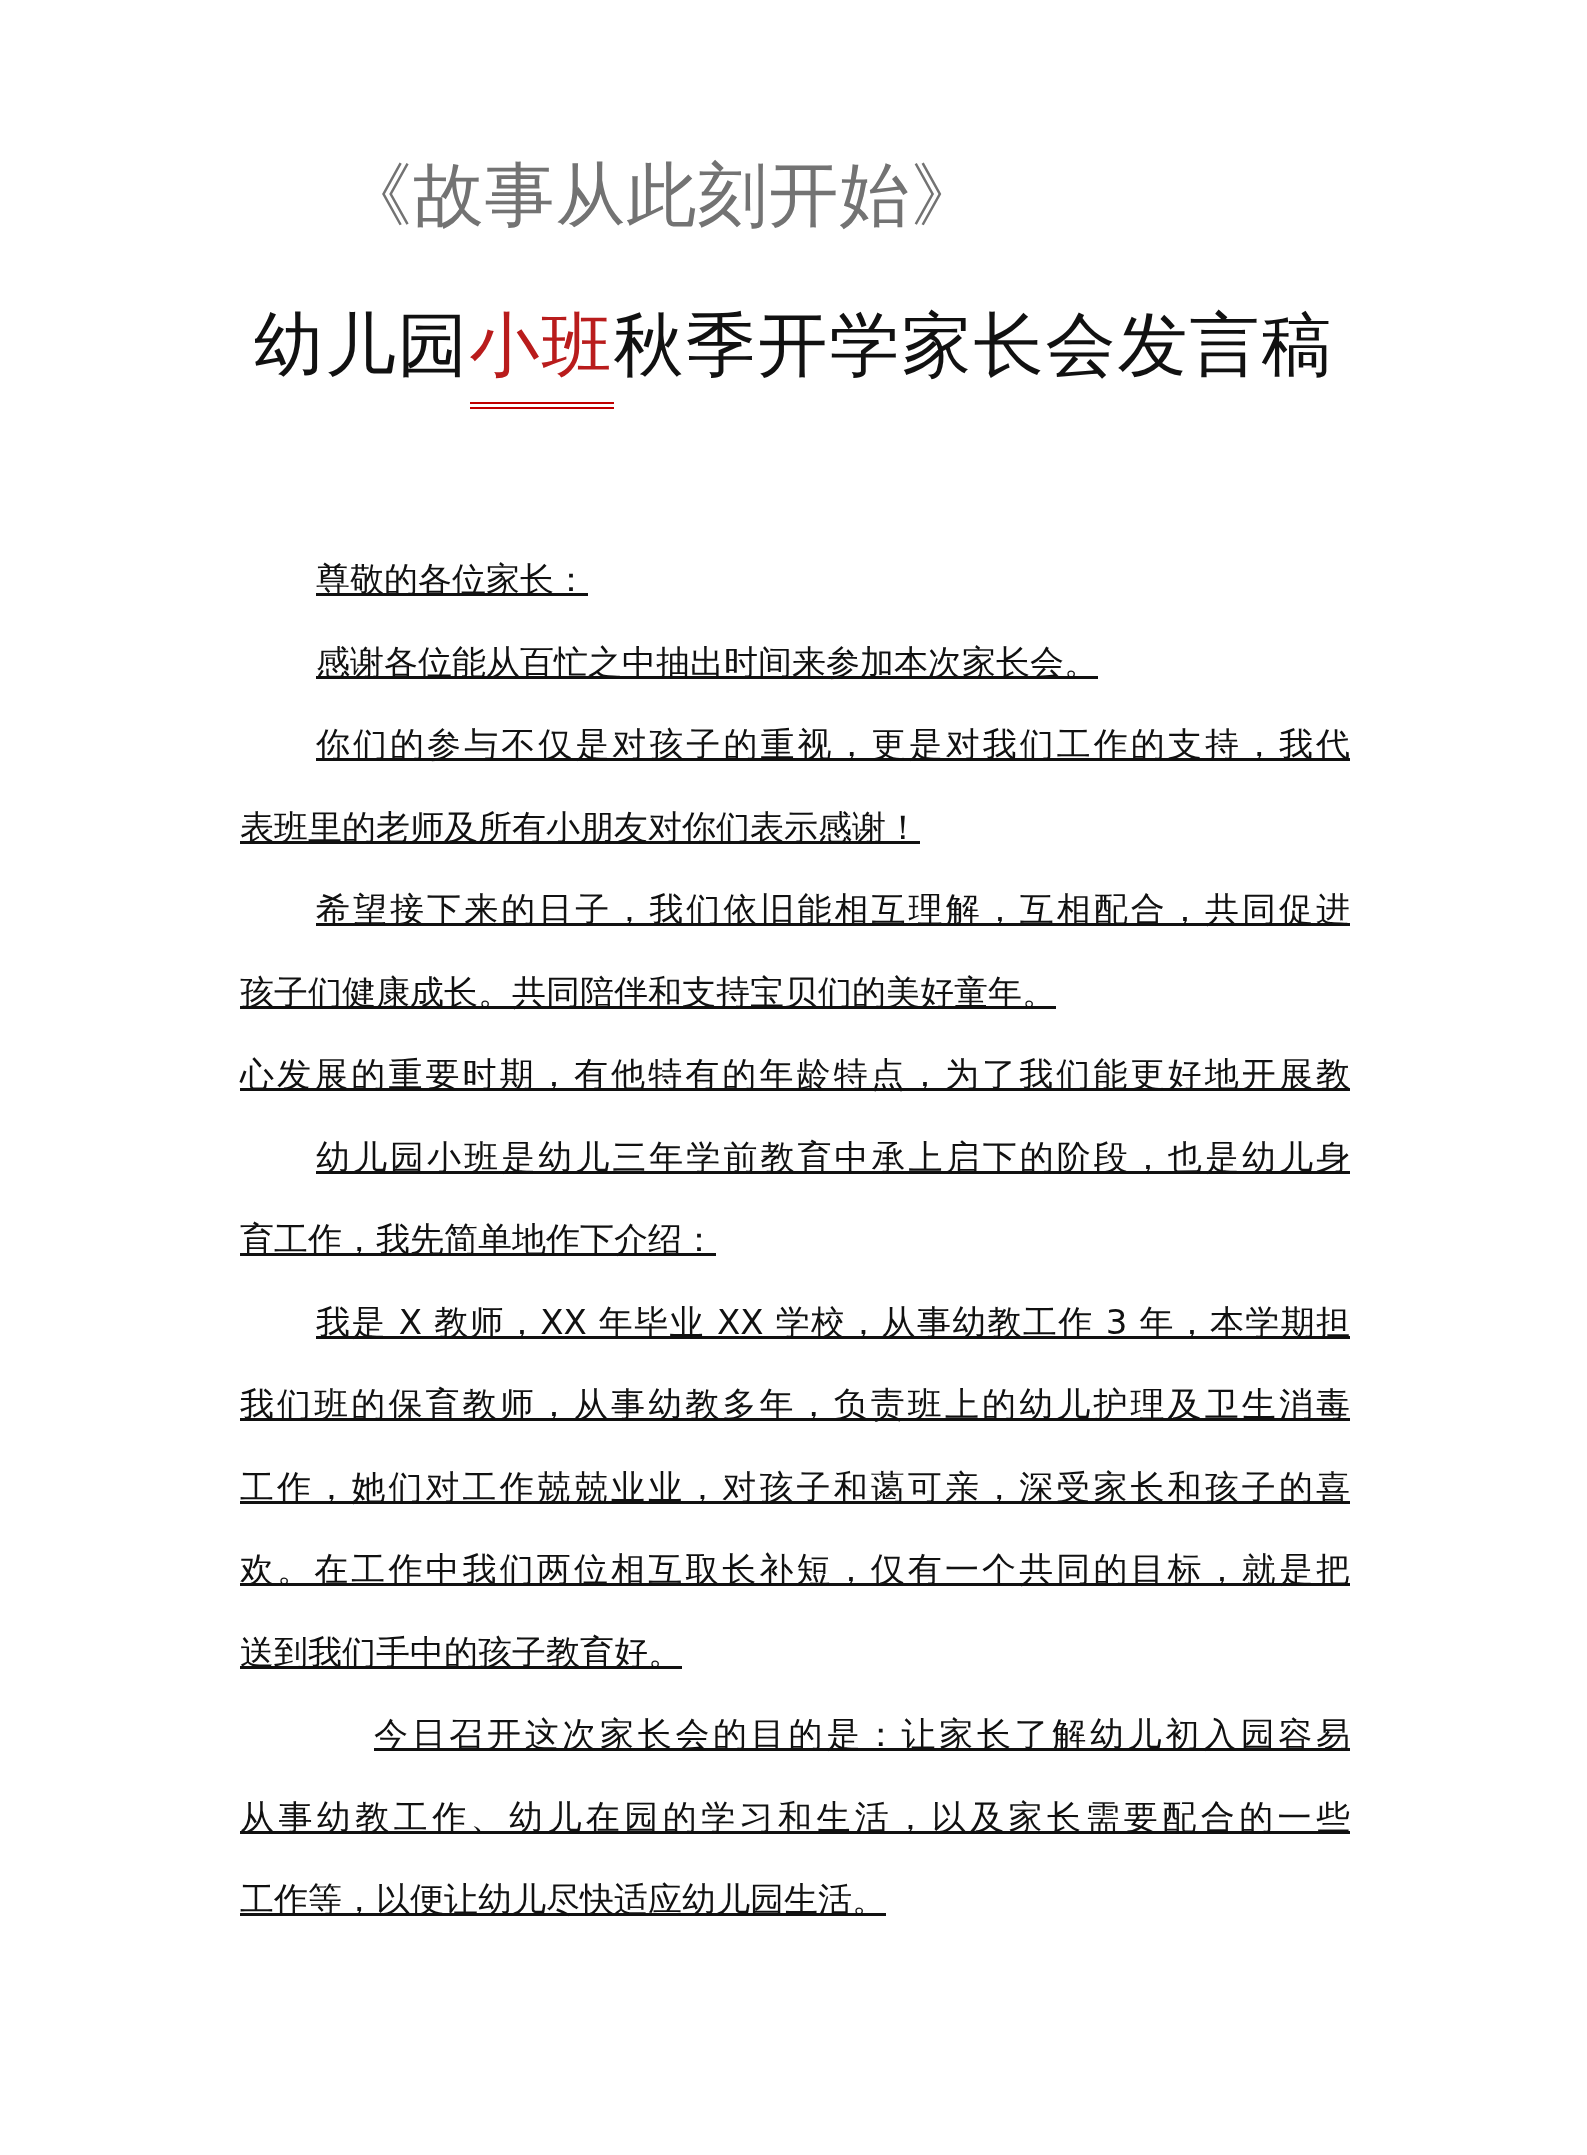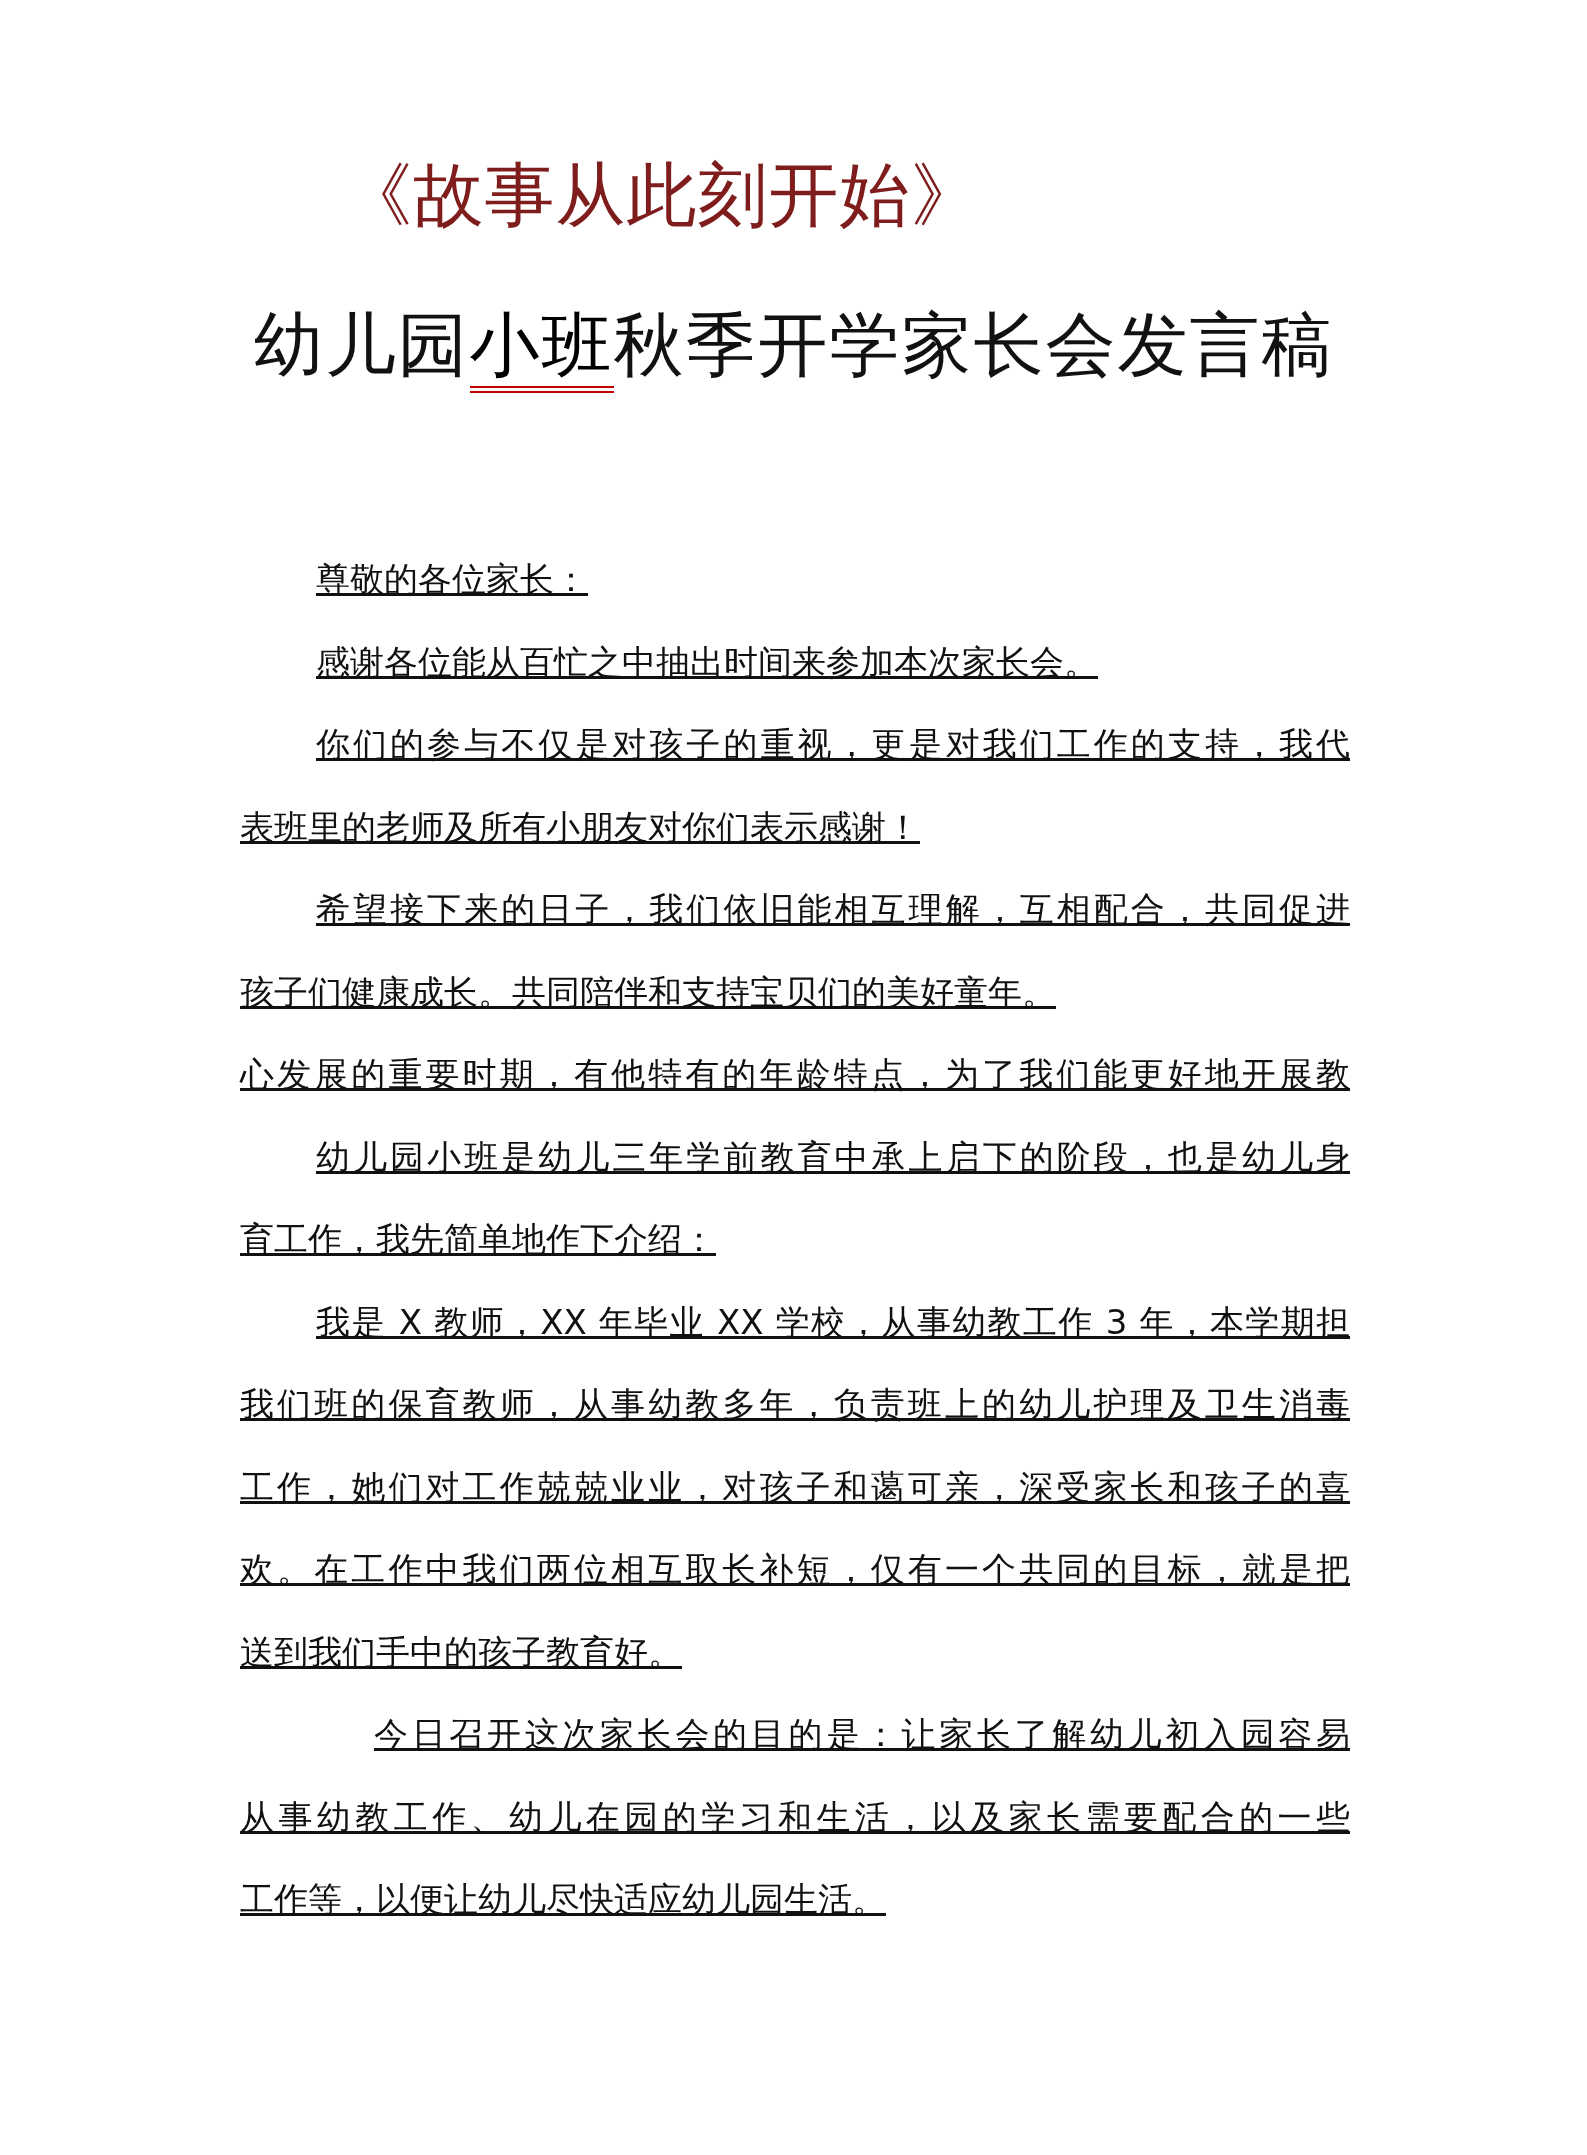--- a/index.html
+++ b/index.html
@@ -1,28 +1,28 @@
 <!DOCTYPE html>
 <html><head>
 <meta charset="utf-8">
 <style>
   html, body { margin:0; padding:0; background:#ffffff; }
   body { width:1587px; height:2155px; position:relative; overflow:hidden; }
   .page { position:absolute; left:0; top:0; width:1587px; height:2155px; background:#fff; }
   .title1 {
     position:absolute; left:0; width:1324px; top:150px; text-align:center;
     font-family:"DejaVu Serif","Liberation Serif",serif;
-    font-size:70px; line-height:90px; color:#7f1d1d; letter-spacing:1px;
+    font-size:70px; line-height:90px; color:#737373; letter-spacing:1px;
   }
   .title2 {
     position:absolute; left:0; width:1587px; top:300px; text-align:center;
     font-family:"DejaVu Serif","Liberation Serif",serif;
     font-size:70px; line-height:90px; color:#111; letter-spacing:2px;
   }
-  .title2 .hl { color:#000000; border-bottom:7px double #c00000; padding-bottom:0px; }
+  .title2 .hl { color:#b91c1c; border-bottom:7px double #c00000; padding-bottom:16px; }
   .body {
     position:absolute; left:240px; top:538px; width:1110px;
     font-family:"DejaVu Sans","Liberation Sans",sans-serif;
     font-size:34px; line-height:82.5px; color:#111;
     text-align:justify;
   }
   .line { white-space:nowrap; height:82.5px;text-decoration:underline; }
   .line.ind { padding-left:76px; }
   .line.ind2 { padding-left:134px; }
   .line.full { text-align-last:justify; }

